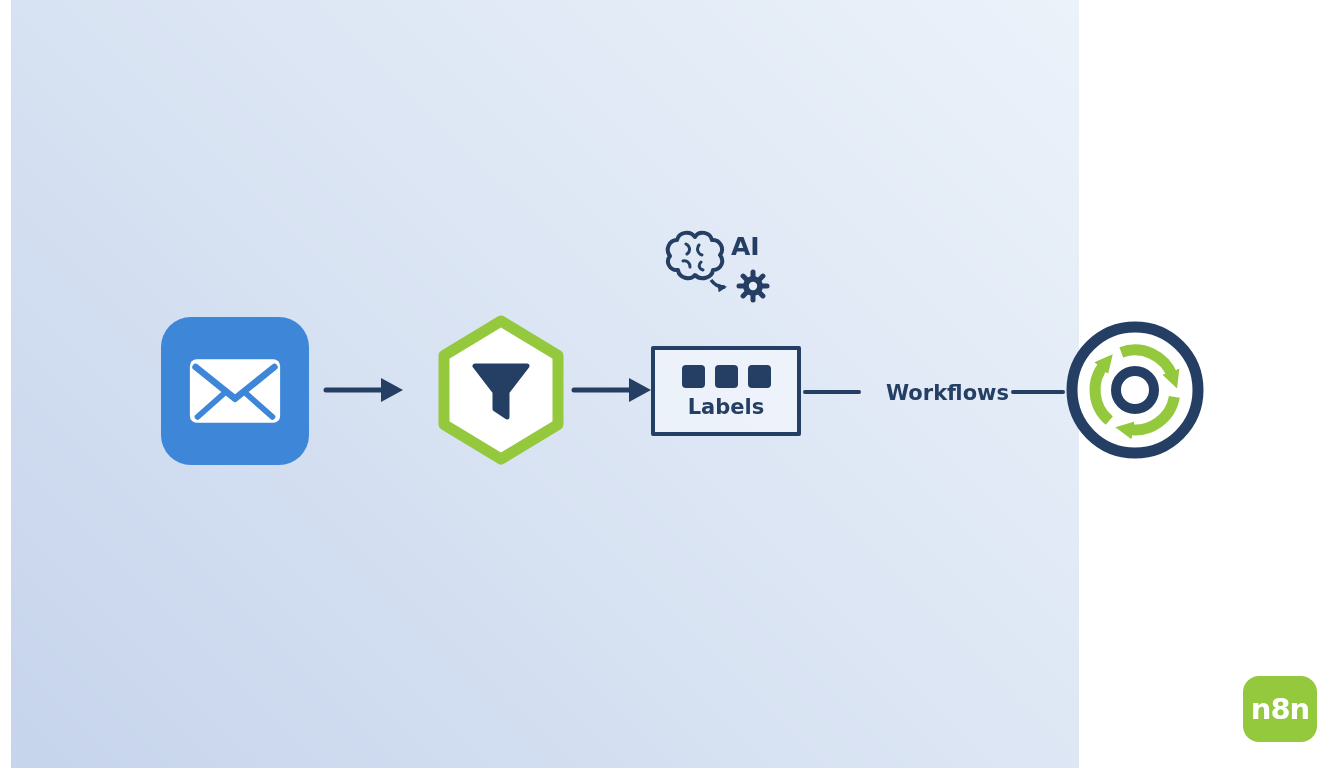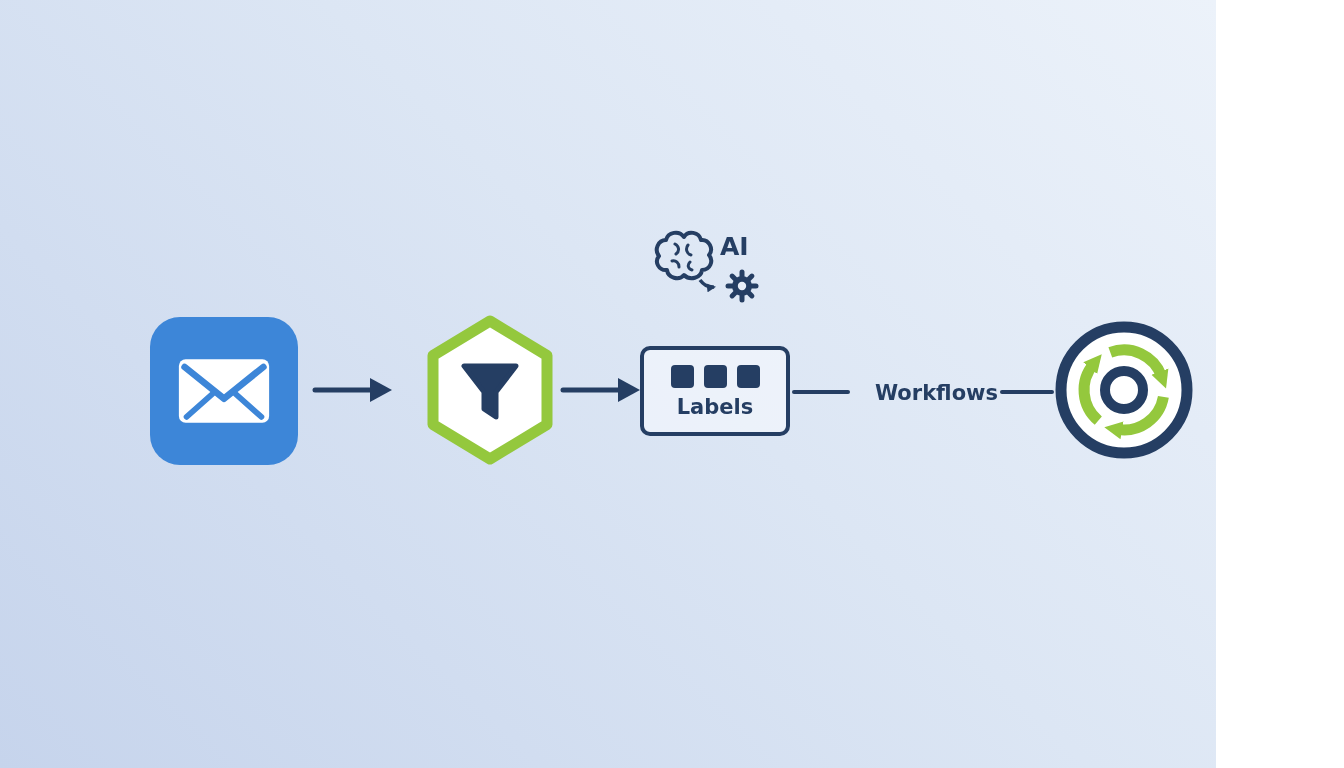--- a/index.html
+++ b/index.html
@@ -1,22 +1,23 @@
 <!DOCTYPE html>
 <html><head>
 <meta charset="utf-8">
 <style>
   html, body { margin: 0; padding: 0; }
   body {
     width: 1344px; height: 768px; overflow: hidden;
     font-family: "DejaVu Sans", "Liberation Sans", sans-serif;
   }
   .canvas {
-    position: relative; width: 1216px; height: 768px;
+    position: relative; width: 1068px; height: 768px;
     background: linear-gradient(225deg, #ecf2fa 0%, #dce6f4 45%, #c6d4ec 100%);
+    margin-left: 11px;
   }
   .abs { position: absolute; }
 
   
   .email-node {
     left: 150px; top: 317px; width: 148px; height: 148px;
     background: #3d86d8; border-radius: 30px;
     display: flex; align-items: center; justify-content: center;
   }
 
@@ -26,21 +27,21 @@
 
   
   .hex-node { left: 423px; top: 314px; width: 134px; height: 152px; }
 
   
   .ai-badge { left: 650px; top: 224px; width: 124px; height: 86px; }
 
   
   .labels-node {
     left: 640px; top: 346px; width: 150px; height: 90px;
-    border: 4px solid #253e63; border-radius: 10px;
+    border: 4px solid #253e63; border-radius: 2px;
     background: rgba(250, 252, 255, 0.55);
     display: flex; flex-direction: column; align-items: center; justify-content: center;
     gap: 9px; box-sizing: border-box;
   }
   .squares { display: flex; gap: 10px; }
   .squares span { width: 23px; height: 23px; background: #253e63; border-radius: 4px; }
   .labels-text { font-size: 21px; font-weight: bold; color: #253e63; line-height: 1; }
 
   
   .connector { top: 390px; height: 4px; background: #253e63; border-radius: 2px; }
@@ -131,14 +132,17 @@
     </defs>
     <circle cx="72" cy="72" r="63" fill="#ffffff" stroke="#253e63" stroke-width="11"></circle>
     <g fill="none" stroke="#94c83d" stroke-width="11">
       <path d="M58.3 34.4 A40 40 0 0 1 109.6 58.3" marker-end="url(#garrow)"></path>
       <path d="M111.4 78.9 A40 40 0 0 1 65.1 111.4" marker-end="url(#garrow)"></path>
       <path d="M46.3 102.6 A40 40 0 0 1 41.4 46.3" marker-end="url(#garrow)"></path>
     </g>
     <circle cx="72" cy="72" r="19" fill="#ffffff" stroke="#253e63" stroke-width="10"></circle>
   </svg>
 
+  <div class="abs n8n-logo">
+    <span>n8n</span>
+  </div>
 
 </div>
 
 </body></html>

